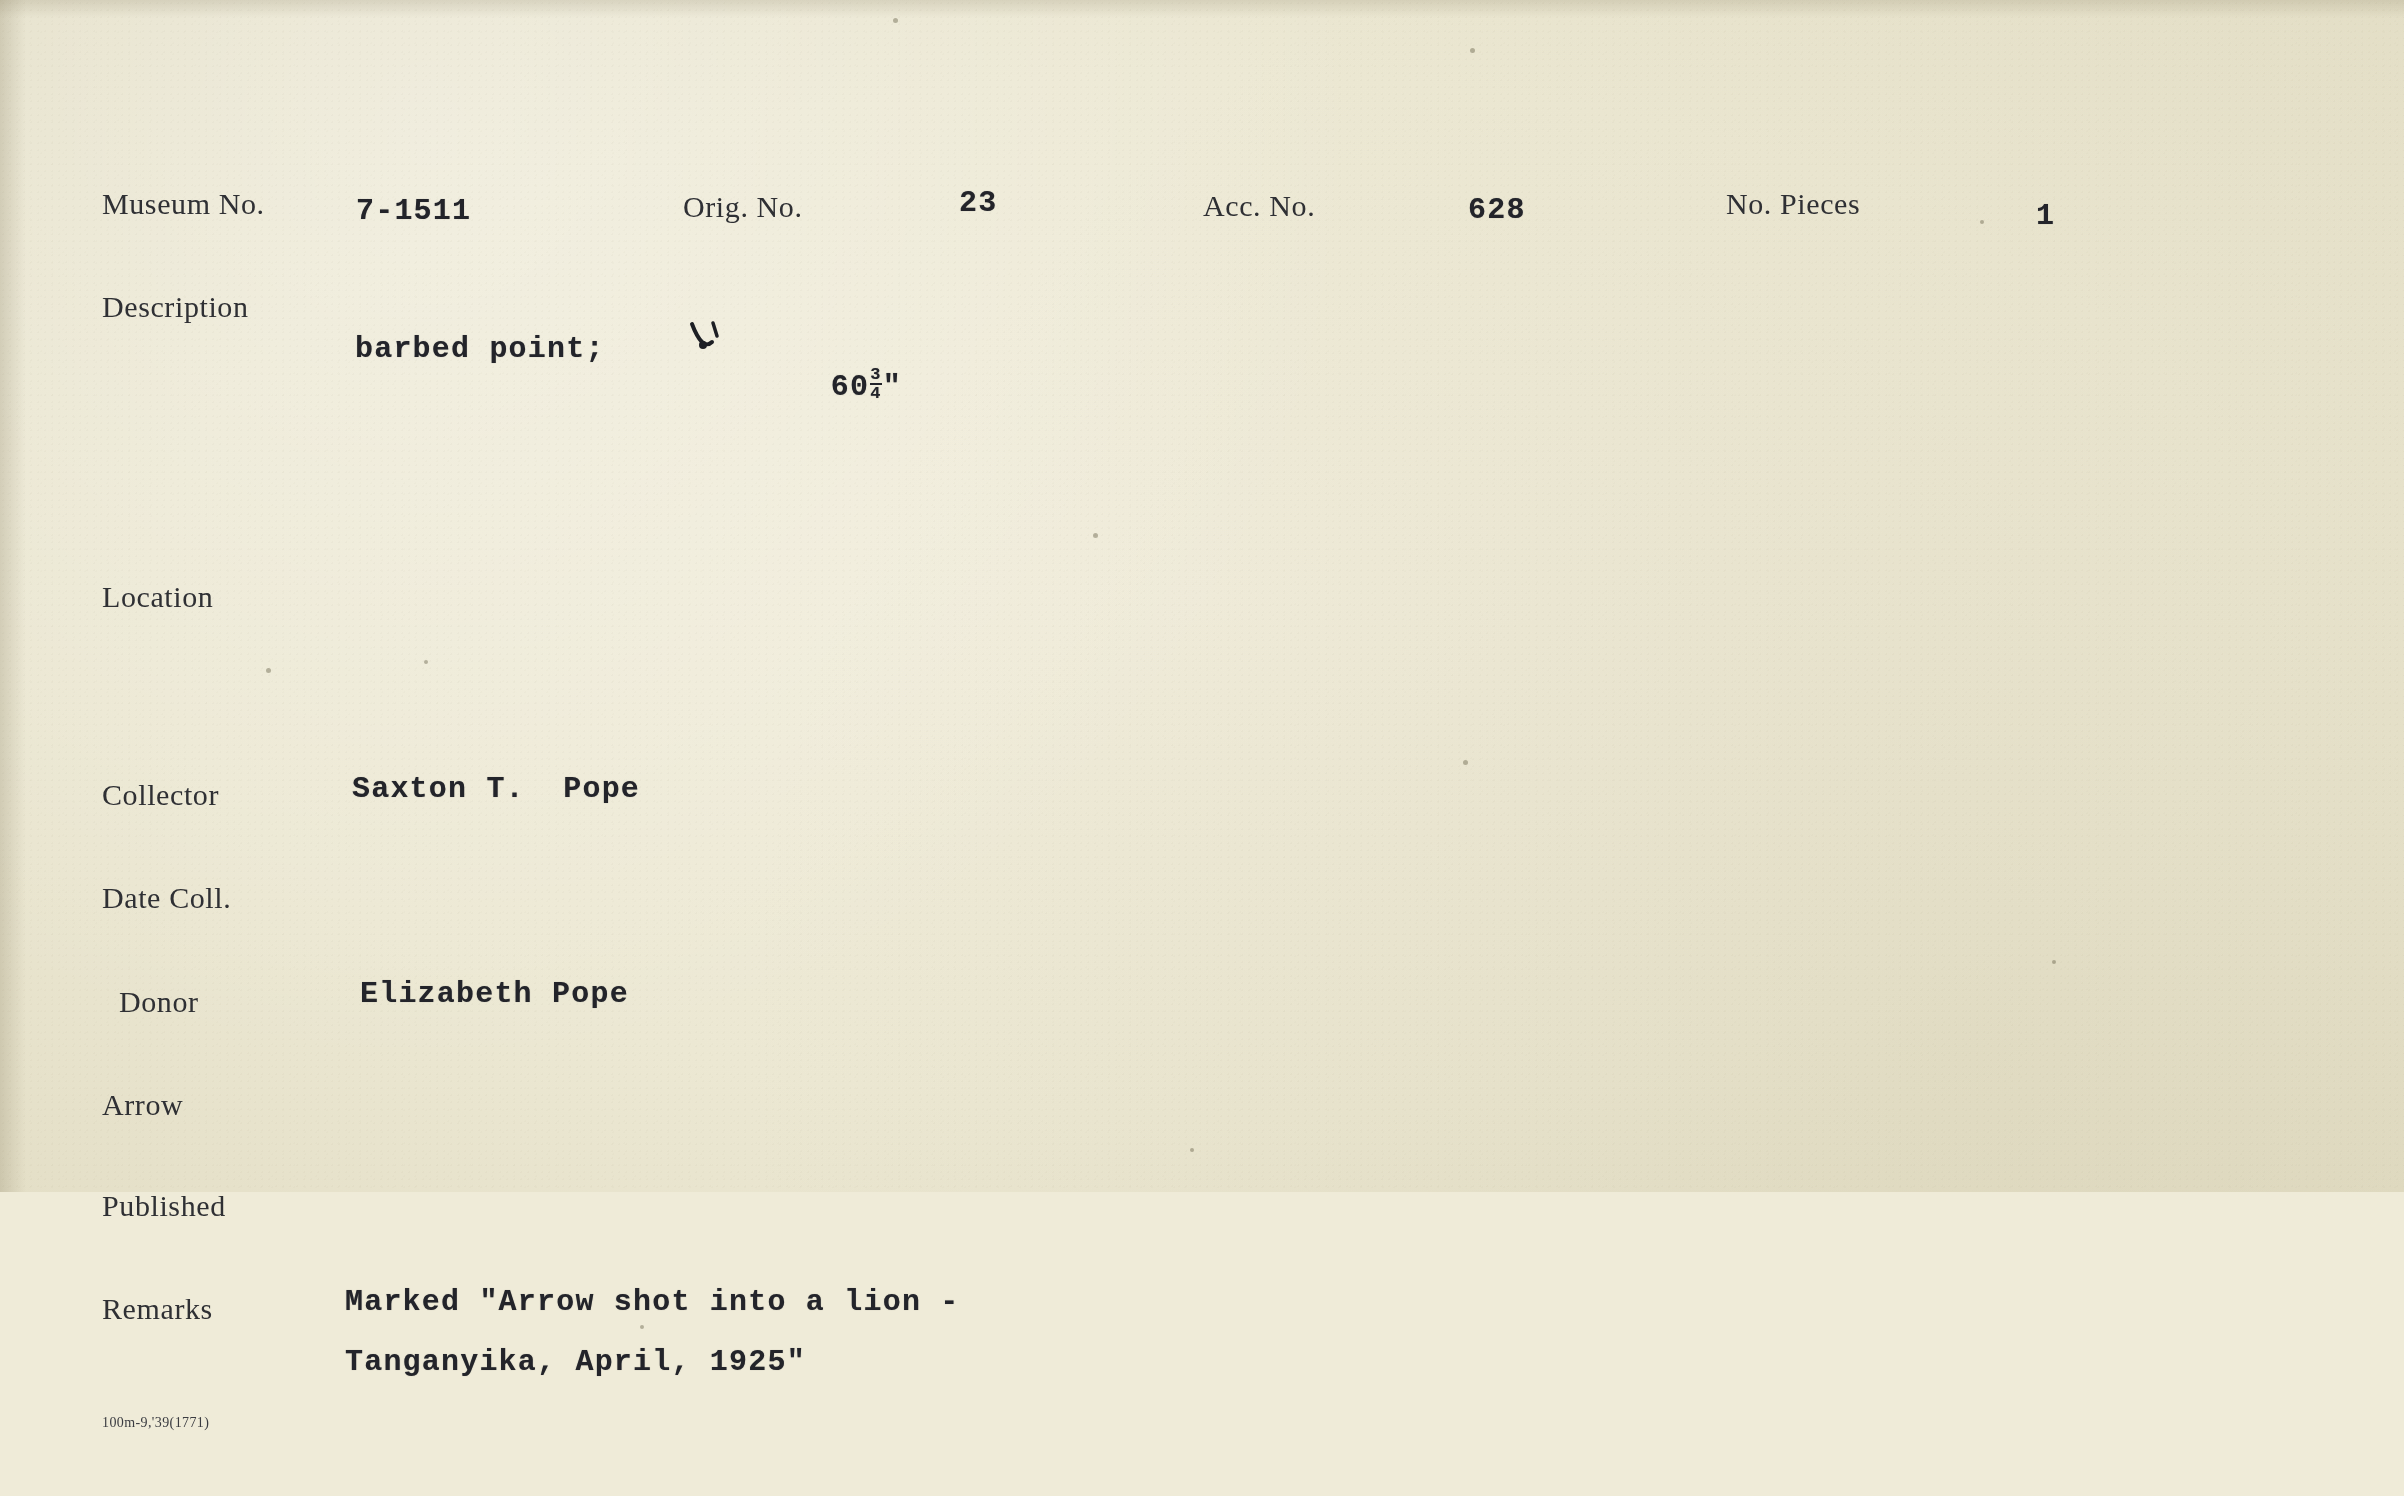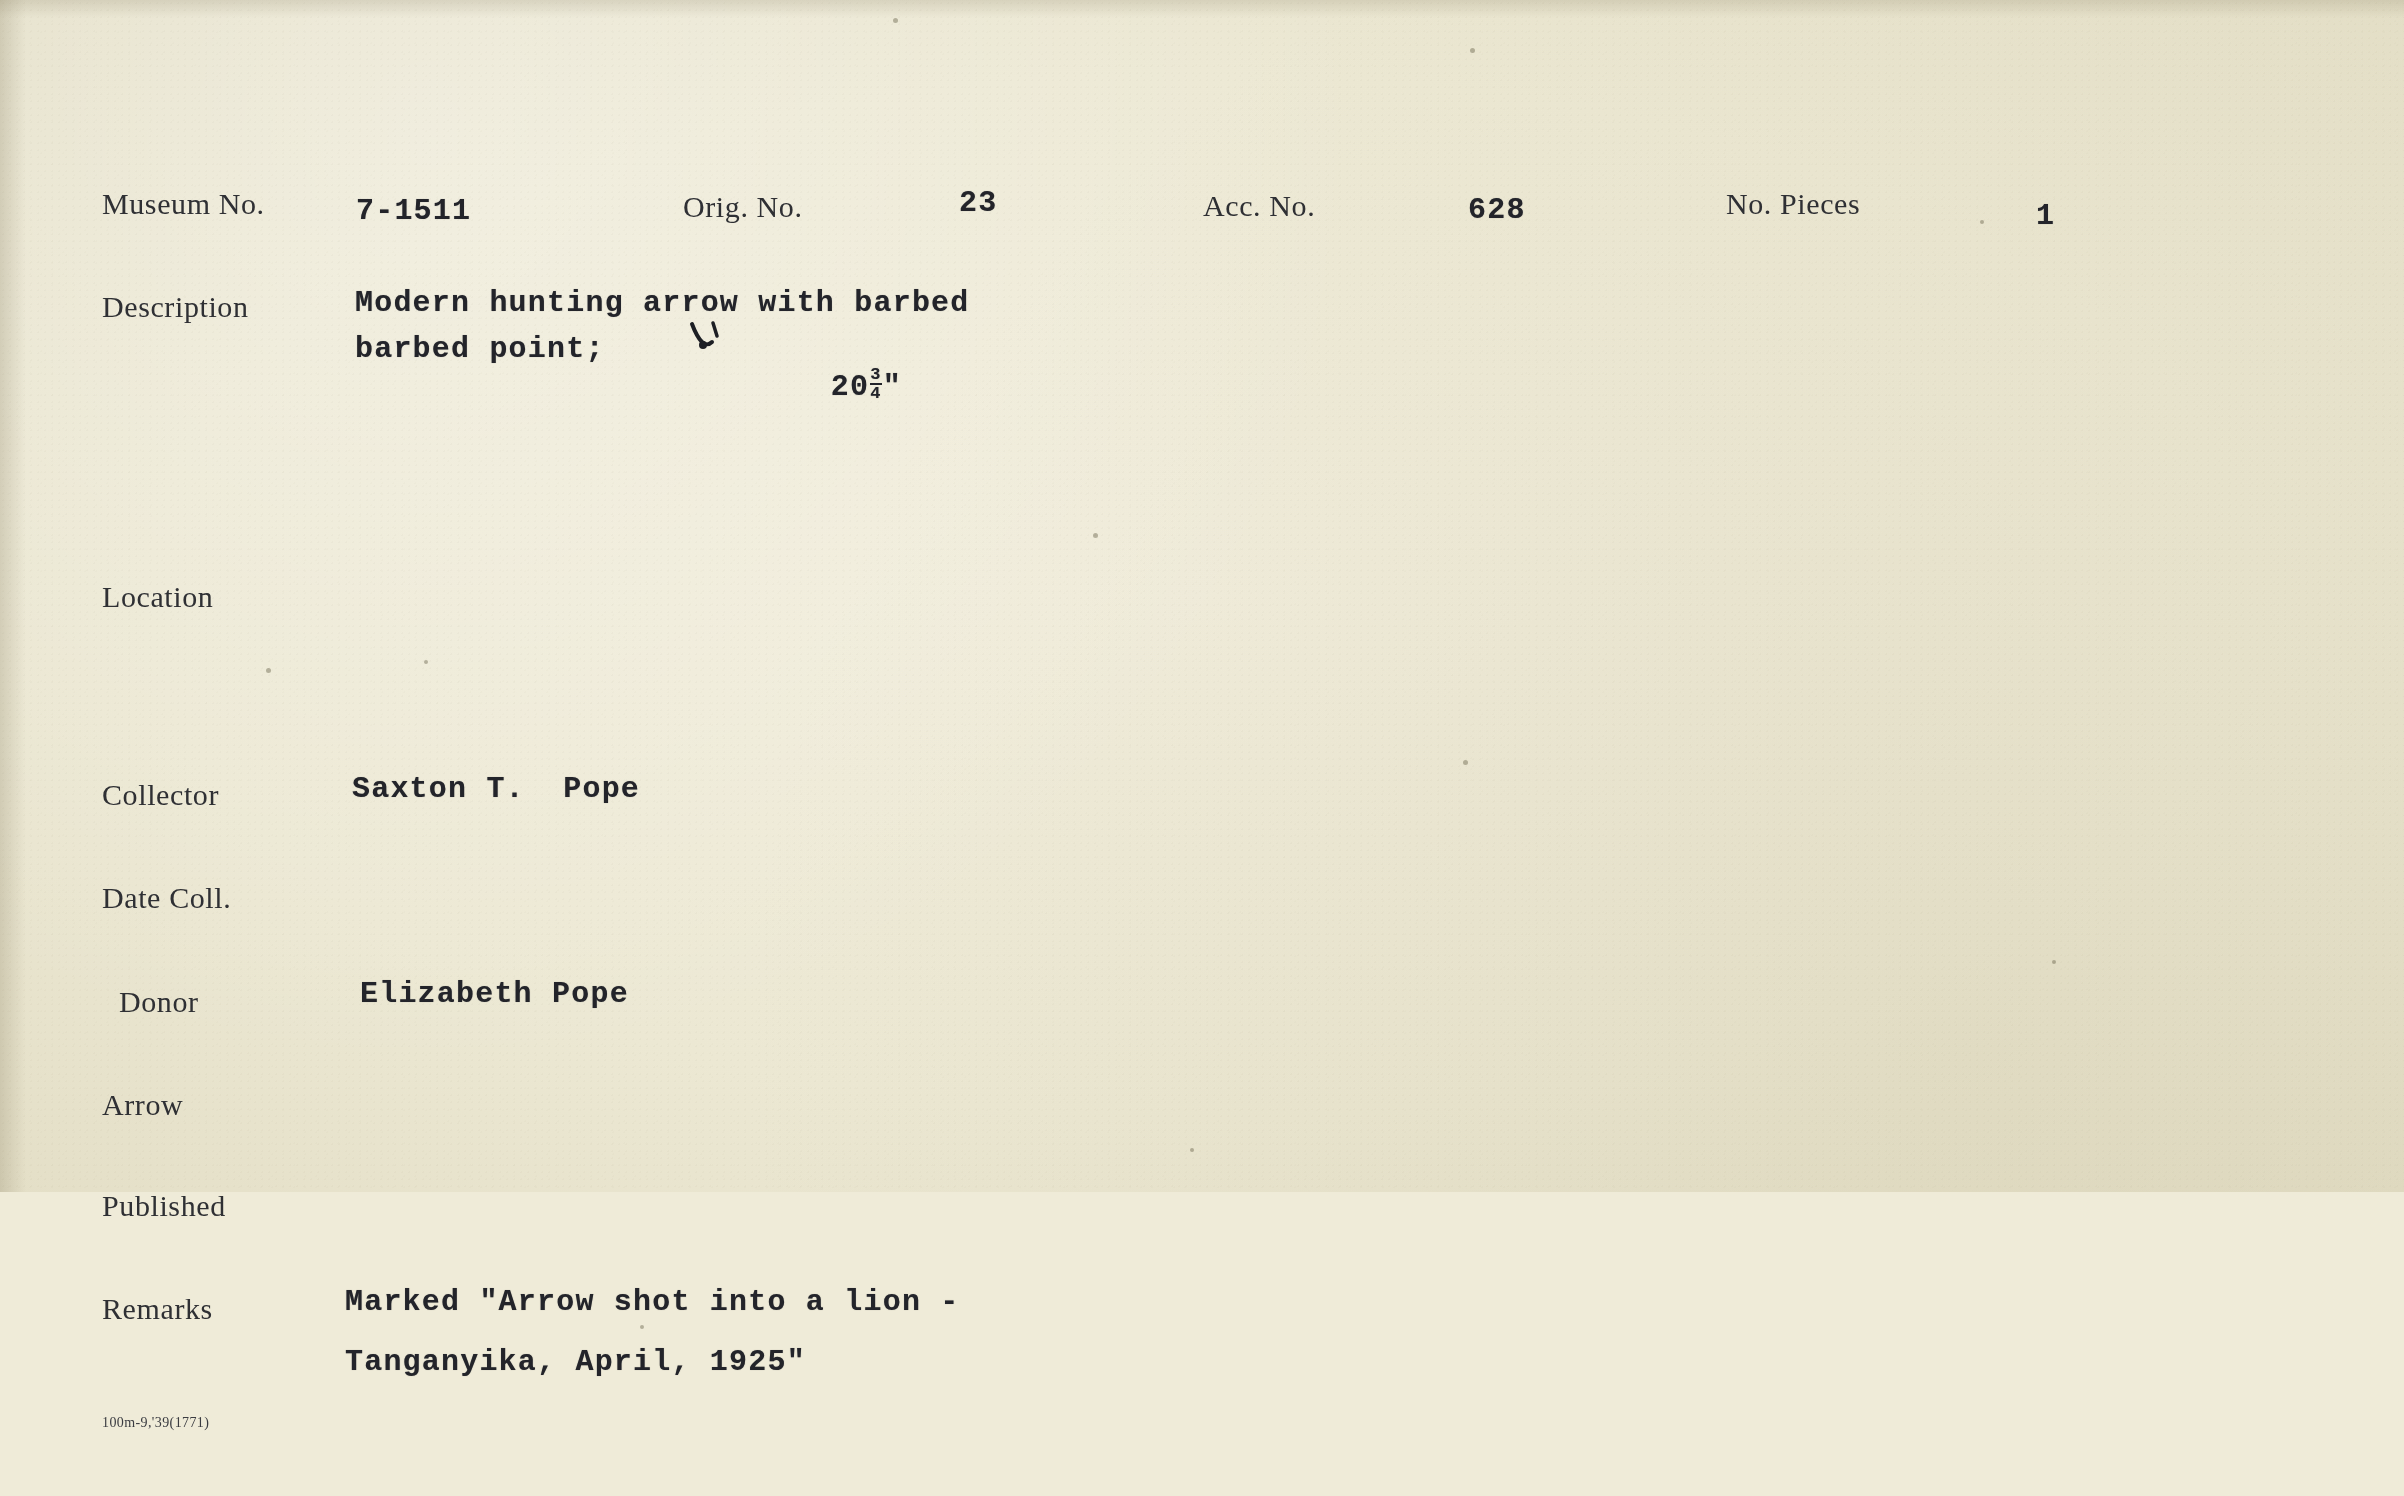--- a/index.html
+++ b/index.html
@@ -132,32 +132,31 @@
   <div class="label" style="left:683px; top:190px;">Orig. No.</div>
   <div class="typed" style="left:959px; top:186px;">23</div>
 
   <div class="label" style="left:1203px; top:189px;">Acc. No.</div>
   <div class="typed" style="left:1468px; top:193px;">628</div>
 
   <div class="label" style="left:1726px; top:187px;">No. Pieces</div>
   <div class="typed" style="left:2036px; top:199px;">1</div>
 
   <div class="label" style="left:102px; top:290px;">Description</div>
-  <div class="typed" style="left:355px; top:286px;">Modern hunting arrow with barbed</div>
 
   <div class="typed" style="left:355px; top:332px;">barbed point;</div>
 
   <svg class="ink-mark" viewBox="0 0 46 36">
     <path d="M6 6 C9 14, 12 20, 16 24 C19 27, 23 27, 26 24" fill="none" stroke="#1d1f24" stroke-width="4" stroke-linecap="round"></path>
     <path d="M27 5 L31 18" fill="none" stroke="#1d1f24" stroke-width="3.5" stroke-linecap="round"></path>
     <circle cx="17" cy="27" r="4" fill="#1d1f24"></circle>
   </svg>
 
   <div class="typed" style="left:754px; top:332px;">
-    <span>20</span><span class="frac"><span class="num">3</span><span class="den">4</span></span><span>"</span>
+    <span>60</span><span class="frac"><span class="num">3</span><span class="den">4</span></span><span>"</span>
   </div>
 
   <div class="label" style="left:102px; top:580px;">Location</div>
   <div class="typed" style="left:355px; top:576px;"></div>
 
   <div class="label" style="left:102px; top:778px;">Collector</div>
   <div class="typed" style="left:352px; top:772px;">Saxton T.  Pope</div>
 
   <div class="label" style="left:102px; top:881px;">Date Coll.</div>
   <div class="typed" style="left:352px; top:877px;"></div>

